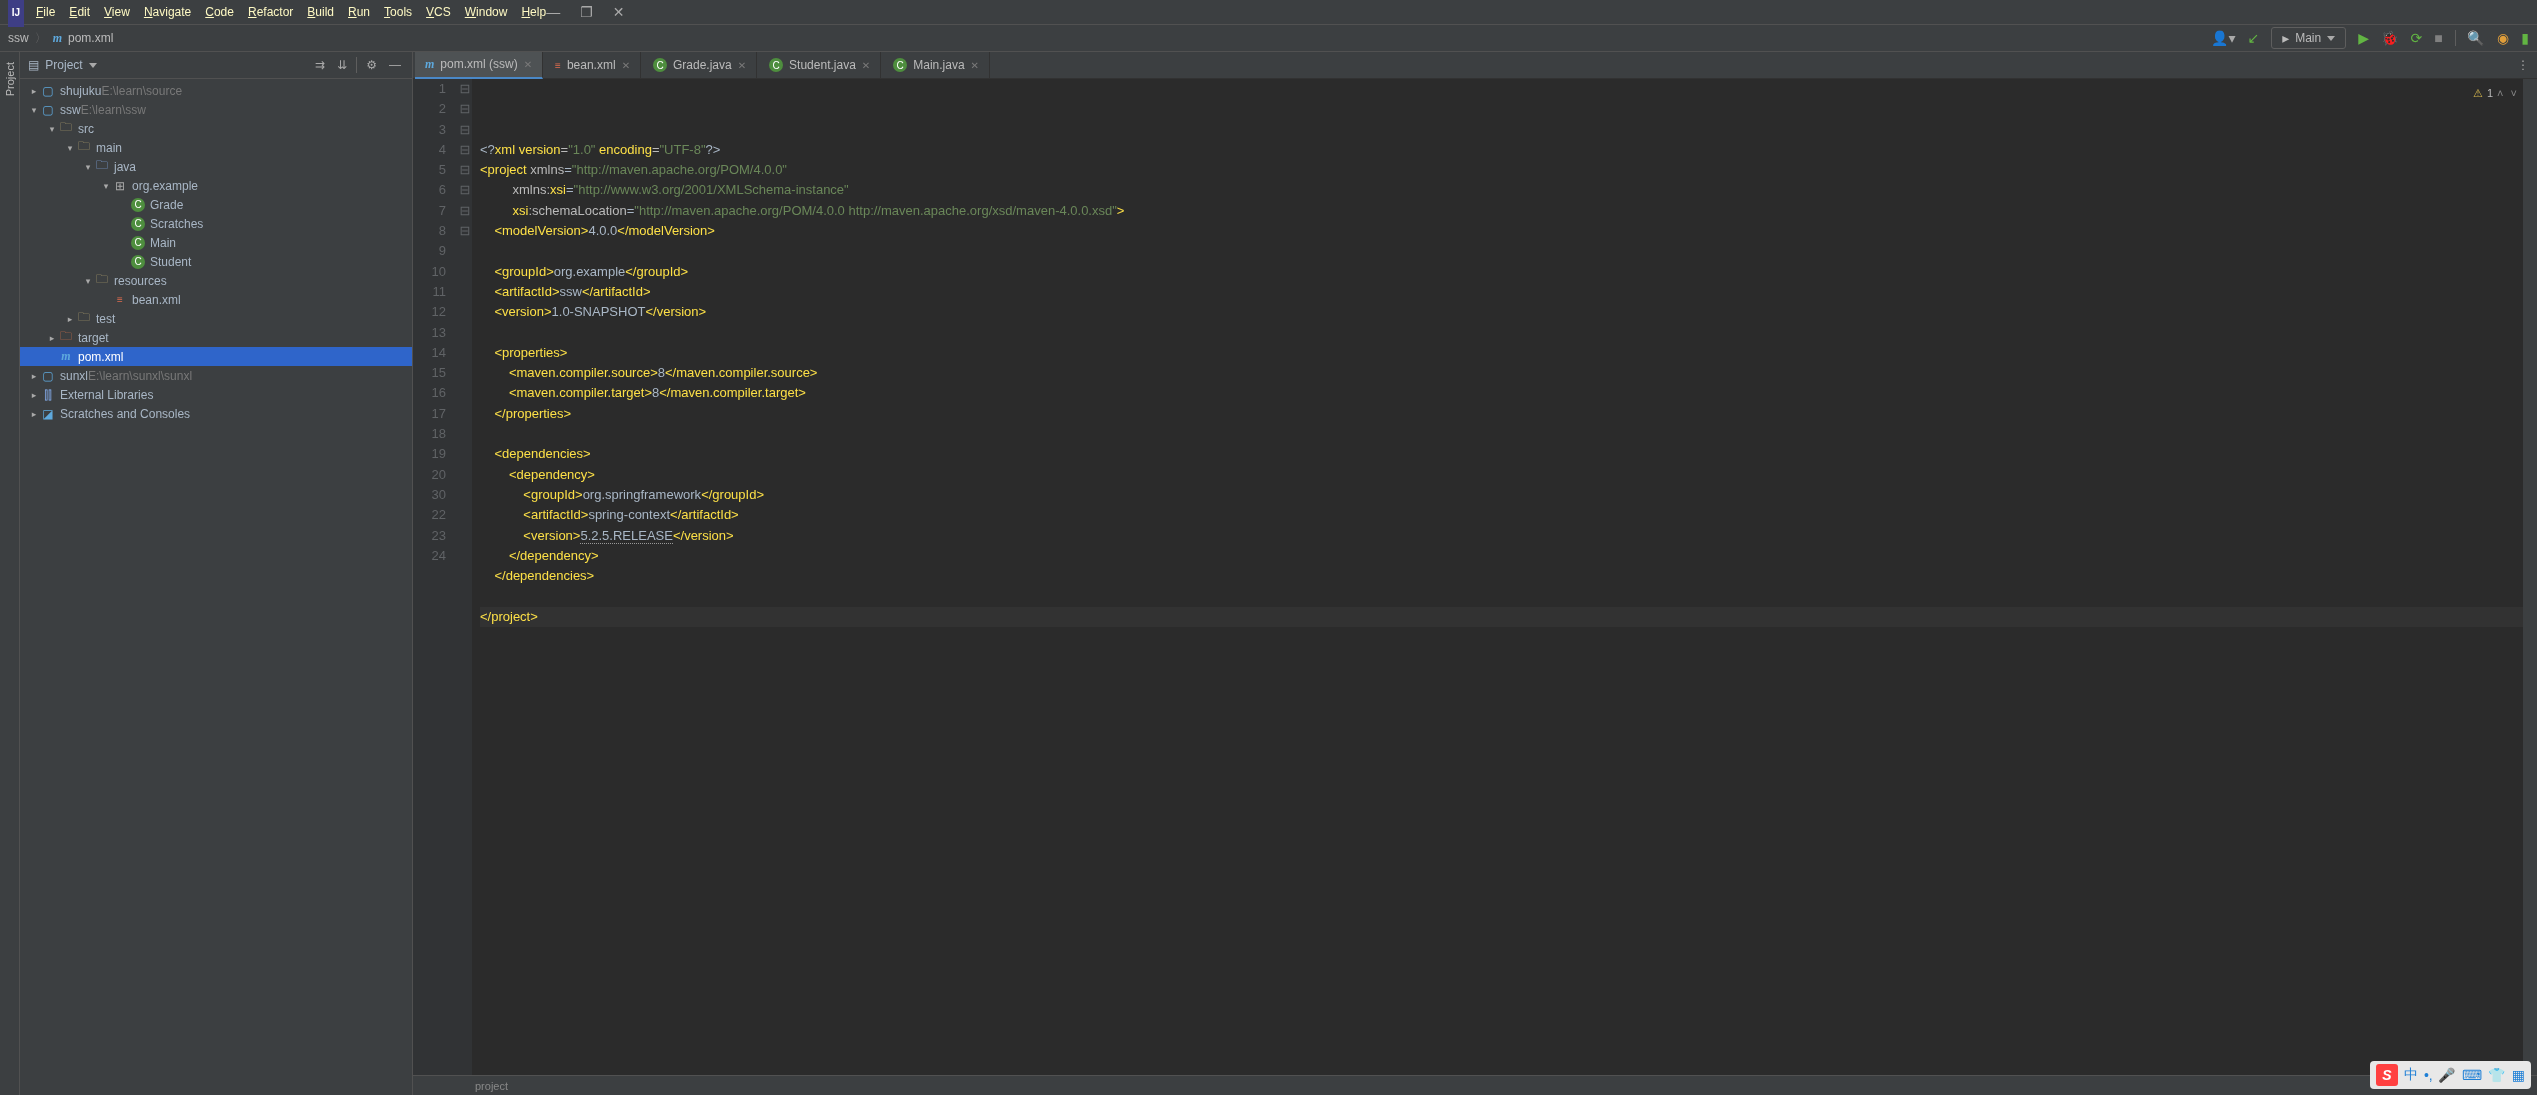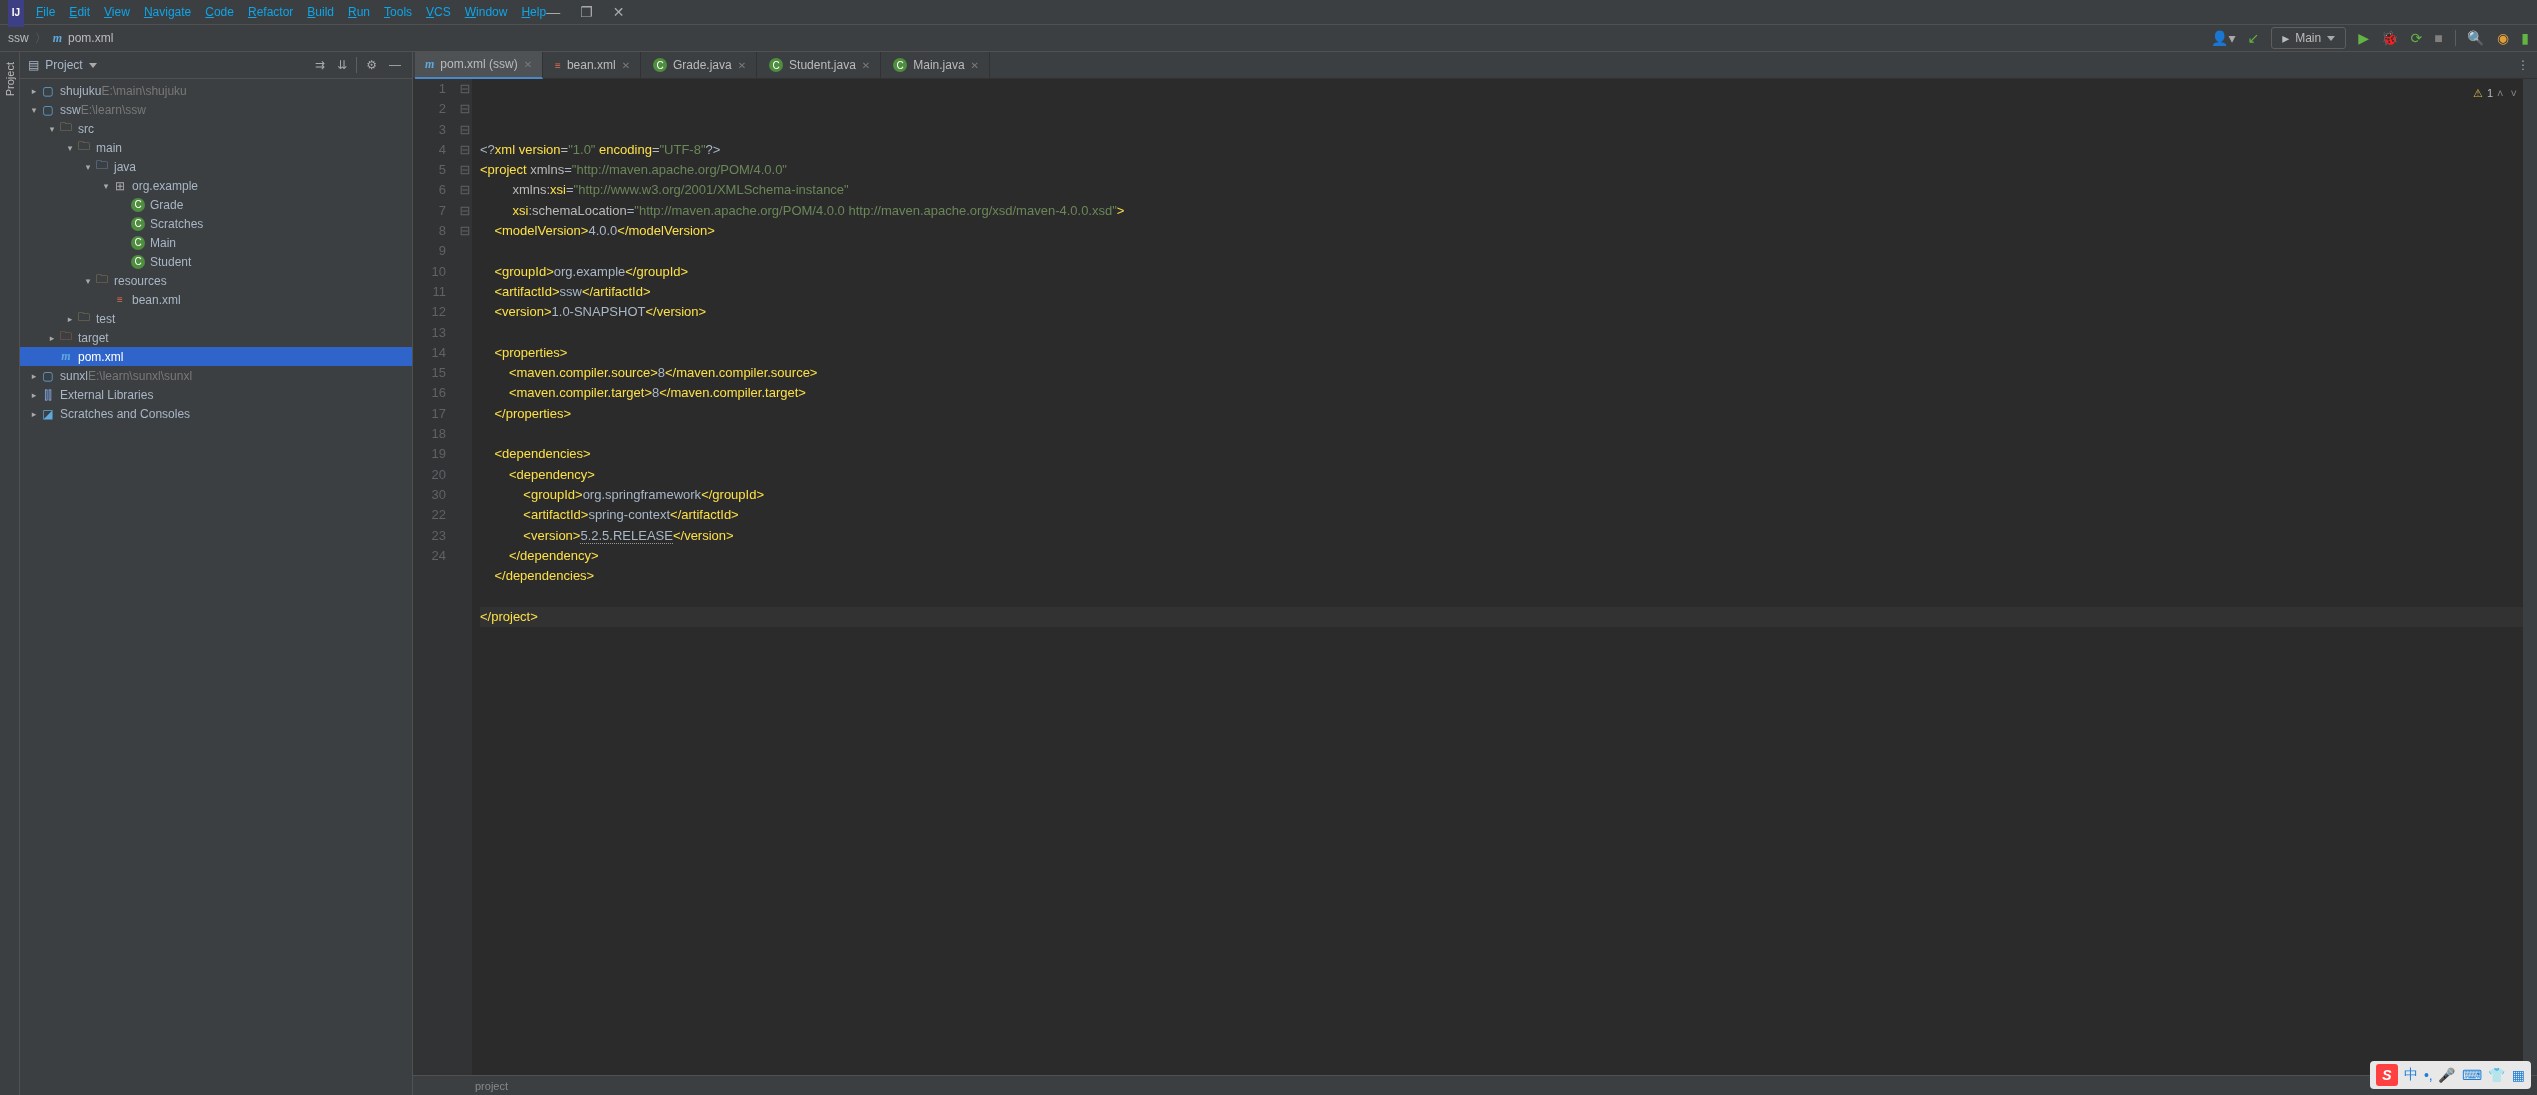--- a/index.html
+++ b/index.html
@@ -1,20 +1,20 @@
 <!DOCTYPE html>
 <html><head>
 <meta charset="utf-8">
 <style>
 * { margin: 0; padding: 0; box-sizing: border-box; font-family: "Segoe UI", sans-serif; }
 body { background: #2b2b2b; color: #a9b7c6; font-size: 12px; overflow: hidden; width: 2537px; height: 1095px; }
 .titlebar { height: 25px; background: #3c3f41; display: flex; align-items: center; border-bottom: 1px solid #515151; }
 .app-icon { width: 16px; height: 29px; background: #3e3e85; margin: 0 8px; display: inline-flex; align-items: center; justify-content: center; color: #fff; font-weight: bold; font-size: 10px; }
 .menu { display: flex; gap: 14px; padding-left: 4px; }
-.menu span { color: #0ea5e9; cursor: pointer; }
+.menu span { color: #fef9c3; cursor: pointer; }
 .menu span u { text-decoration: underline; }
 .title-center { flex: 1; text-align: left; padding-left: 40px; color: #808080; }
 .win-controls { display: flex; gap: 20px; padding-right: 12px; color: #a9a9a9; }
 .win-controls span { cursor: pointer; font-size: 14px; }
 .navbar { height: 27px; background: #3c3f41; display: flex; align-items: center; border-bottom: 1px solid #515151; padding: 0 8px; }
 .breadcrumb { display: flex; align-items: center; gap: 6px; color: #bbbbbb; }
 .breadcrumb .sep { color: #6a6a6a; }
 .m-icon { color: #5ea9dd; font-weight: bold; font-style: italic; font-family: serif; }
 .nav-right { margin-left: auto; display: flex; align-items: center; gap: 12px; }
 .run-config { border: 1px solid #5e5e5e; border-radius: 3px; padding: 2px 10px; display: flex; align-items: center; gap: 6px; color: #bbbbbb; }
@@ -133,21 +133,21 @@
       <span class="tool-ico">⇊</span>
       <span class="sep-v"></span>
       <span class="tool-ico">⚙</span>
       <span class="tool-ico">—</span>
     </div>
     <div class="tree" id="tree">
         <div class="tree-row" style="padding-left: 8px;">
           <span class="arrow">▸</span>
           <span class="node-icon" style="color:#5ea9dd">▢</span>
           <span>shujuku</span>  
-          <span class="hint">E:\main\shujuku</span>
+          <span class="hint">E:\learn\source</span>
         </div>
         <div class="tree-row" style="padding-left: 8px;">
           <span class="arrow">▾</span>
           <span class="node-icon" style="color:#5ea9dd">▢</span>
           <span>ssw</span>  
           <span class="hint">E:\learn\ssw</span>
         </div>
         <div class="tree-row" style="padding-left: 26px;">
           <span class="arrow">▾</span>
           <span class="node-icon folder-icon">🗀</span>

